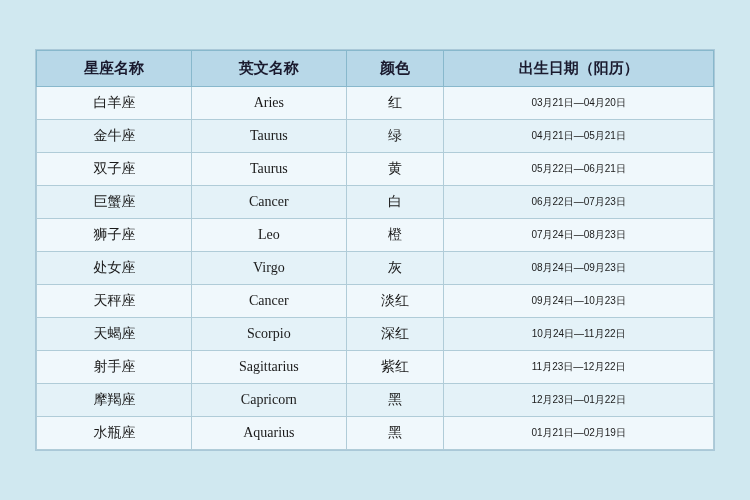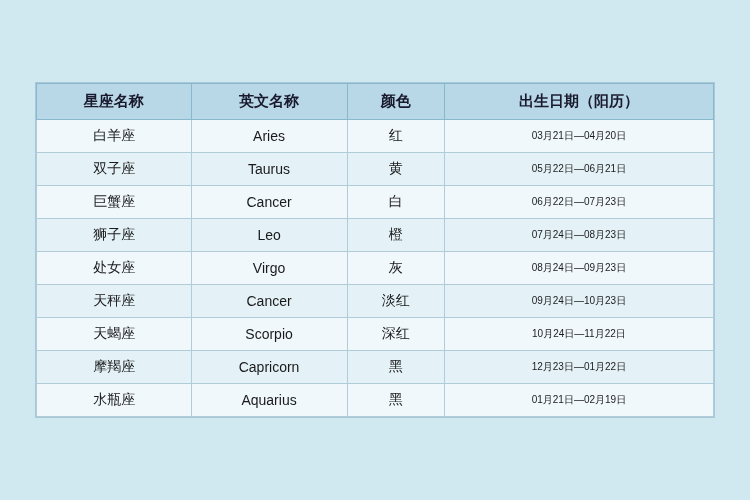--- a/index.html
+++ b/index.html
@@ -59,21 +59,21 @@
       color: #1a1a1a;
     }
 
     tbody td:first-child {
       font-size: 14px;
       padding-left: 11px;
     }
 
     tbody td:nth-child(2) {
       font-size: 14px;
-      font-family: Liberation Sans, sans-serif;
+      font-family: Liberation Serif, serif;
     }
 
     tbody td:nth-child(3) {
       font-size: 14px;
     }
 
     tbody td:nth-child(4) {
       font-size: 10px;
       font-family: Liberation Sans, sans-serif;
       white-space: nowrap;
@@ -91,20 +91,26 @@
         <th>颜色</th>
         <th>出生日期（阳历）</th>
       </tr>
     </thead>
     <tbody id="table-body">
     <tr>
           <td>白羊座</td>
           <td>Aries</td>
           <td>红</td>
           <td>03月21日—04月20日</td>
+        </tr>
+        <tr>
+          <td>金牛座</td>
+          <td>Taurus</td>
+          <td>绿</td>
+          <td>04月21日—05月21日</td>
         </tr>
         <tr>
           <td>双子座</td>
           <td>Taurus</td>
           <td>黄</td>
           <td>05月22日—06月21日</td>
         </tr>
         <tr>
           <td>巨蟹座</td>
           <td>Cancer</td>
@@ -129,20 +135,26 @@
           <td>淡红</td>
           <td>09月24日—10月23日</td>
         </tr>
         <tr>
           <td>天蝎座</td>
           <td>Scorpio</td>
           <td>深红</td>
           <td>10月24日—11月22日</td>
         </tr>
         <tr>
+          <td>射手座</td>
+          <td>Sagittarius</td>
+          <td>紫红</td>
+          <td>11月23日—12月22日</td>
+        </tr>
+        <tr>
           <td>摩羯座</td>
           <td>Capricorn</td>
           <td>黑</td>
           <td>12月23日—01月22日</td>
         </tr>
         <tr>
           <td>水瓶座</td>
           <td>Aquarius</td>
           <td>黑</td>
           <td>01月21日—02月19日</td>

